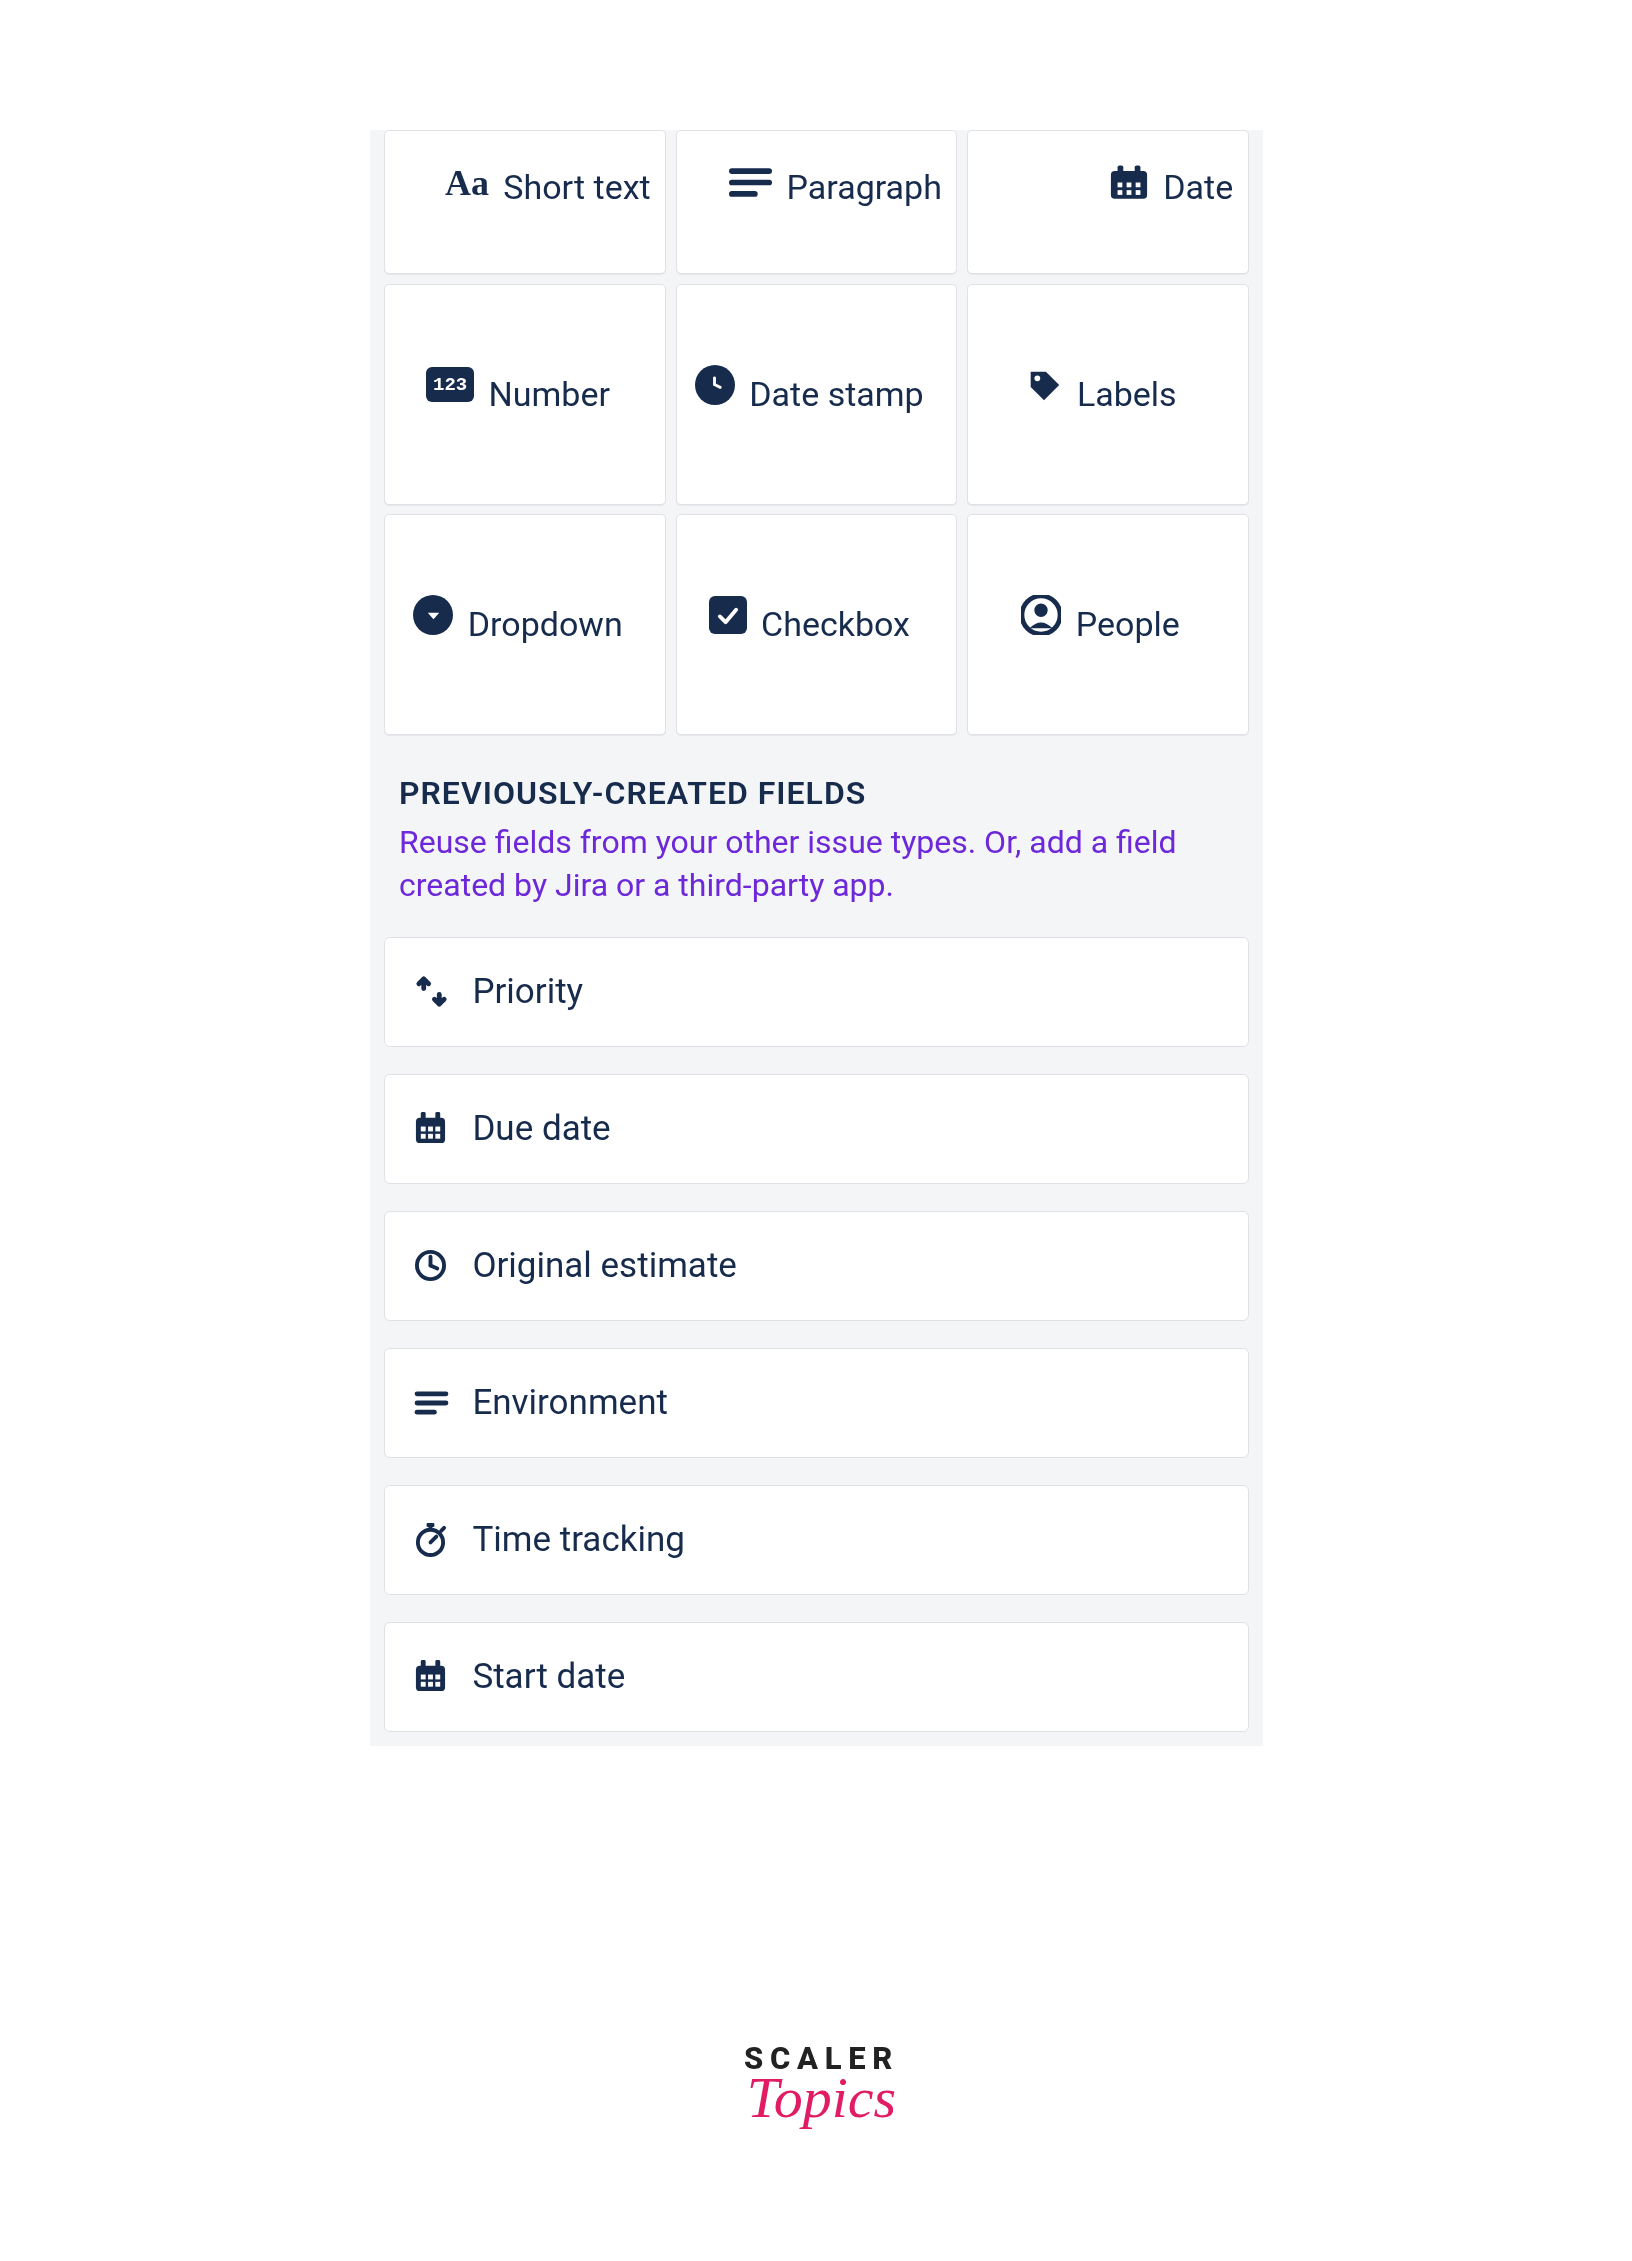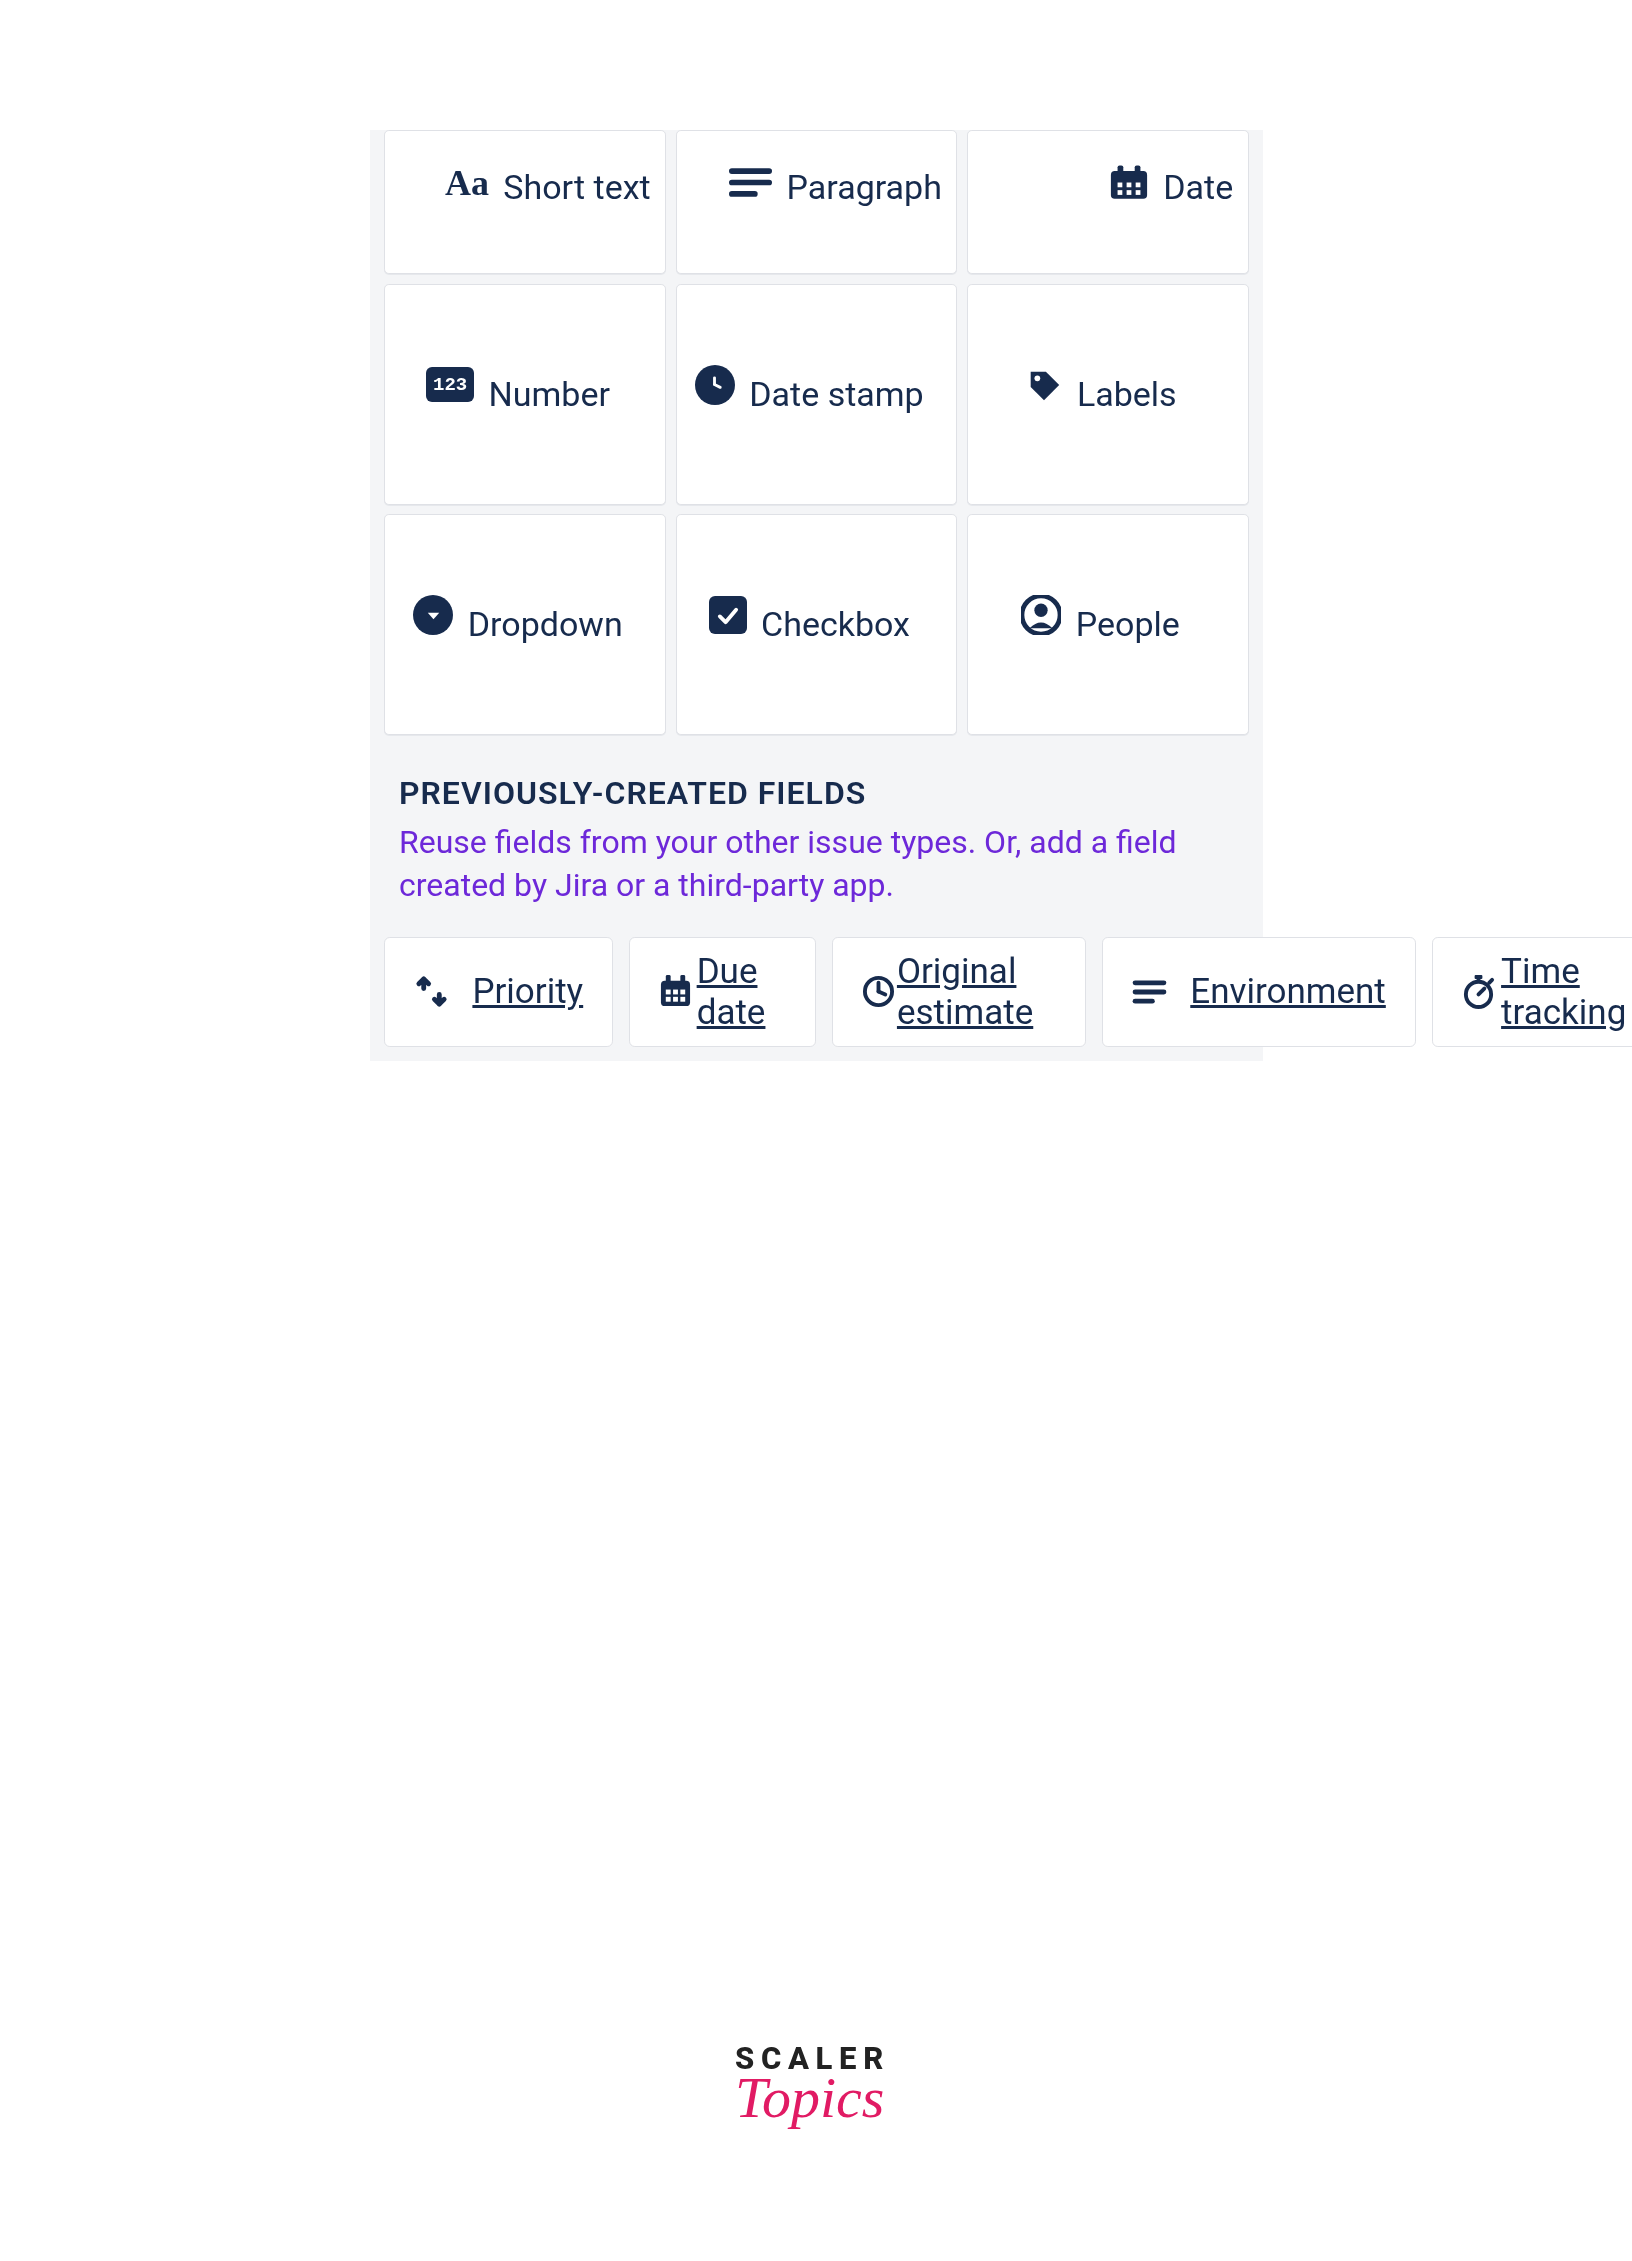--- a/index.html
+++ b/index.html
@@ -54,39 +54,40 @@
     letter-spacing: 1px;
     color: #172B4D;
   }
   .section-sub {
     padding: 0 29px 29px 29px;
     font-size: 32px;
     font-weight: 400;
     color: #6d28d9;
     line-height: 1.35;
   }
-  .rows { padding: 0 14.4px; display:flex; flex-direction:row; gap:16px;text-decoration:underline; }
+  .rows { padding: 0 14.4px; display:flex; flex-direction:column; gap:27px; }
   .row {
     background: #ffffff;
     border: 1px solid #DFE1E6;
     border-radius: 5.8px;
     display: flex;
     align-items: center;
     padding: 0 29px;
     height: 110px;
     cursor: pointer;
   }
   .row .ricon { width: 58px; display:flex; align-items:center; justify-content:flex-start; }
   .row .rlabel { font-size: 35px; color: #172B4D; font-weight: 400; }
   
   .logo {
     position: absolute;
     left: 735px;
     top: 2040px;
     width: 173px;
+    text-align: center;
   }
   .logo .sc { font-size: 31px; font-weight: 800; letter-spacing: 6.7px; color: #222; }
   .logo .tp { font-family: "Brush Script MT", "Segoe Script", cursive; font-size: 58px; color: #E11B64; margin-top:-13.4px; font-style: italic; }
   
   .ic-circle { width:40px; height:40px; border-radius:50%; background:#172B4D; display:flex; align-items:center; justify-content:center; }
   .ic-square { background:#172B4D; border-radius:6px; display:flex; align-items:center; justify-content:center; color:#fff;font-family:Liberation Mono, monospace; }
   svg { display:block; }
 </style>
 </head>
 <body>

